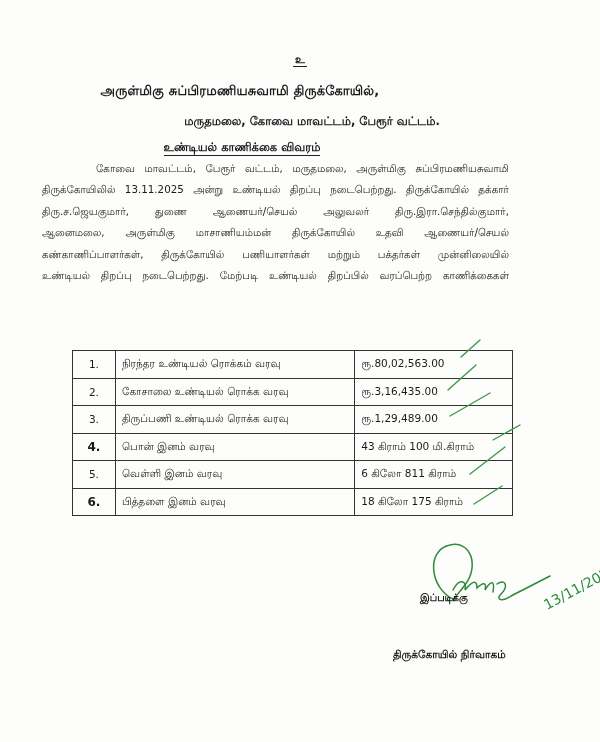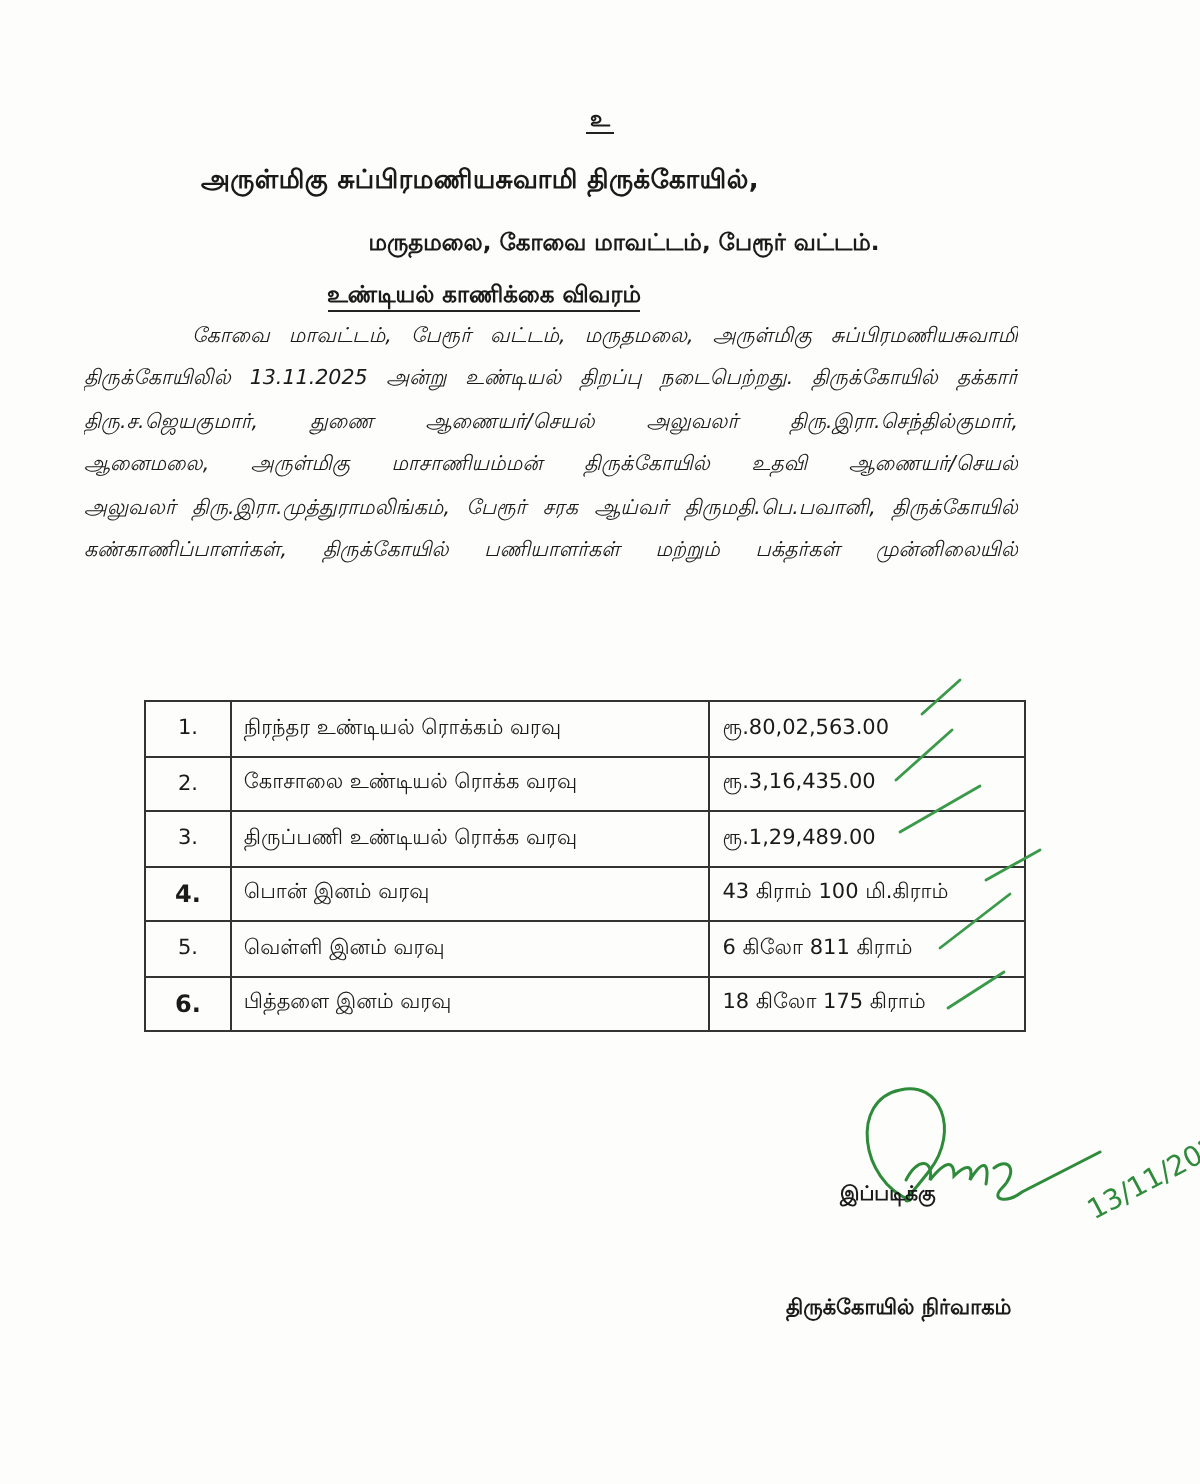--- a/index.html
+++ b/index.html
@@ -26,21 +26,20 @@
   }
   .title3 {
     position: absolute; top: 140px; left: 0; width: 484px;
     text-align: center; font-size: 11.5px; font-weight: bold;
   }
   .title3 span { border-bottom: 1.5px solid #222; padding-bottom: 1px; }
   .body-para {
     position: absolute; top: 158px; left: 42px; width: 467px;
     font-size: 10.3px; line-height: 21.4px;
     text-align: justify;
-    font-style: italic;
   }
   .body-para .line { display: block; text-align: justify; text-align-last: justify; white-space: nowrap; overflow: hidden; }
   .body-para .line.first { padding-left: 54px; }
   .body-para .line.last { text-align-last: left; }
 
   table.details {
     position: absolute; top: 350px; left: 72px;
     width: 441px;
     border-collapse: collapse;
     font-size: 10.5px;
@@ -77,22 +76,22 @@
 <div class="title2">மருதமலை, கோவை மாவட்டம், பேரூர் வட்டம்.</div>
 <div class="title3">
   <span>உண்டியல் காணிக்கை விவரம்</span>
 </div>
 
 <div class="body-para">
   <span class="line first">கோவை மாவட்டம், பேரூர் வட்டம், மருதமலை, அருள்மிகு சுப்பிரமணியசுவாமி</span>
   <span class="line">திருக்கோயிலில் 13.11.2025 அன்று உண்டியல் திறப்பு நடைபெற்றது. திருக்கோயில் தக்கார்</span>
   <span class="line">திரு.ச.ஜெயகுமார், துணை ஆணையர்/செயல் அலுவலர் திரு.இரா.செந்தில்குமார்,</span>
   <span class="line">ஆனைமலை, அருள்மிகு மாசாணியம்மன் திருக்கோயில் உதவி ஆணையர்/செயல்</span>
-  <span class="line">அலுவலர் திரு.இரா.முத்துராமலிங்கம், பேரூர் சரக ஆய்வர் திருமதி.பெ.பவானி, திருக்கோயில்</span>
   <span class="line">கண்காணிப்பாளர்கள், திருக்கோயில் பணியாளர்கள் மற்றும் பக்தர்கள் முன்னிலையில்</span>
+  <span class="line">உண்டியல் திறப்பு நடைபெற்றது. மேற்படி உண்டியல் திறப்பில் வரப்பெற்ற காணிக்கைகள்</span>
 </div>
 
 <table class="details">
   <tbody>
       <tr>
     <td class="sno">1.</td>
     <td class="desc">நிரந்தர உண்டியல் ரொக்கம் வரவு</td>
     <td class="val">ரூ.80,02,563.00</td>
   </tr>
   <tr>

